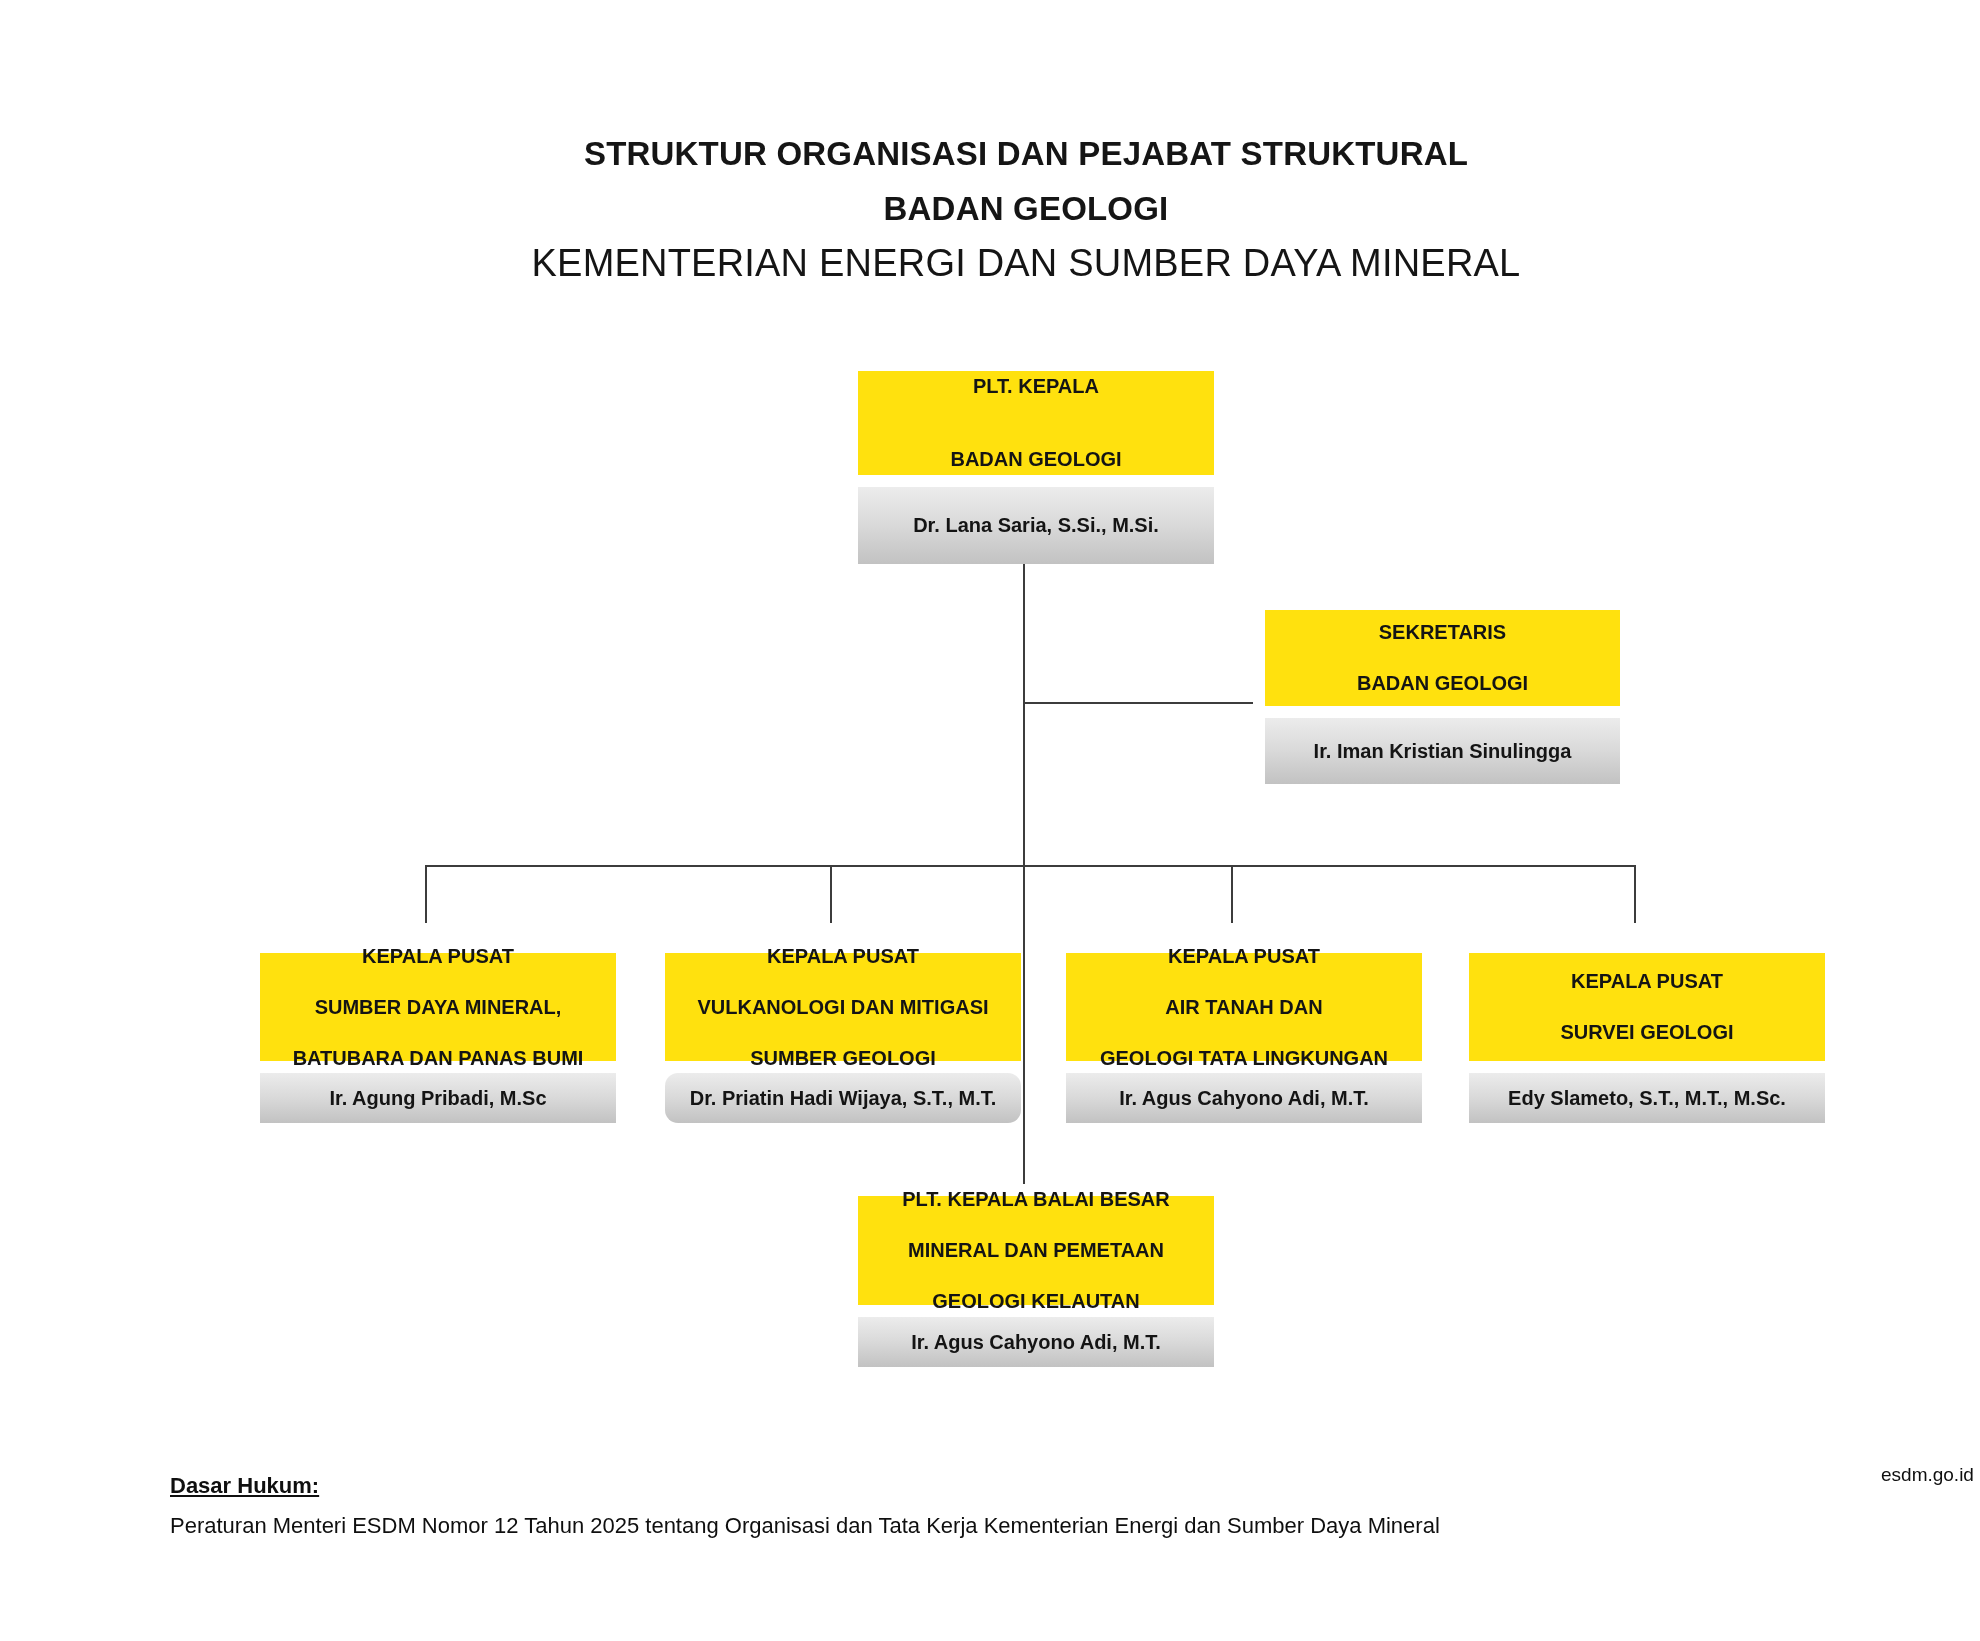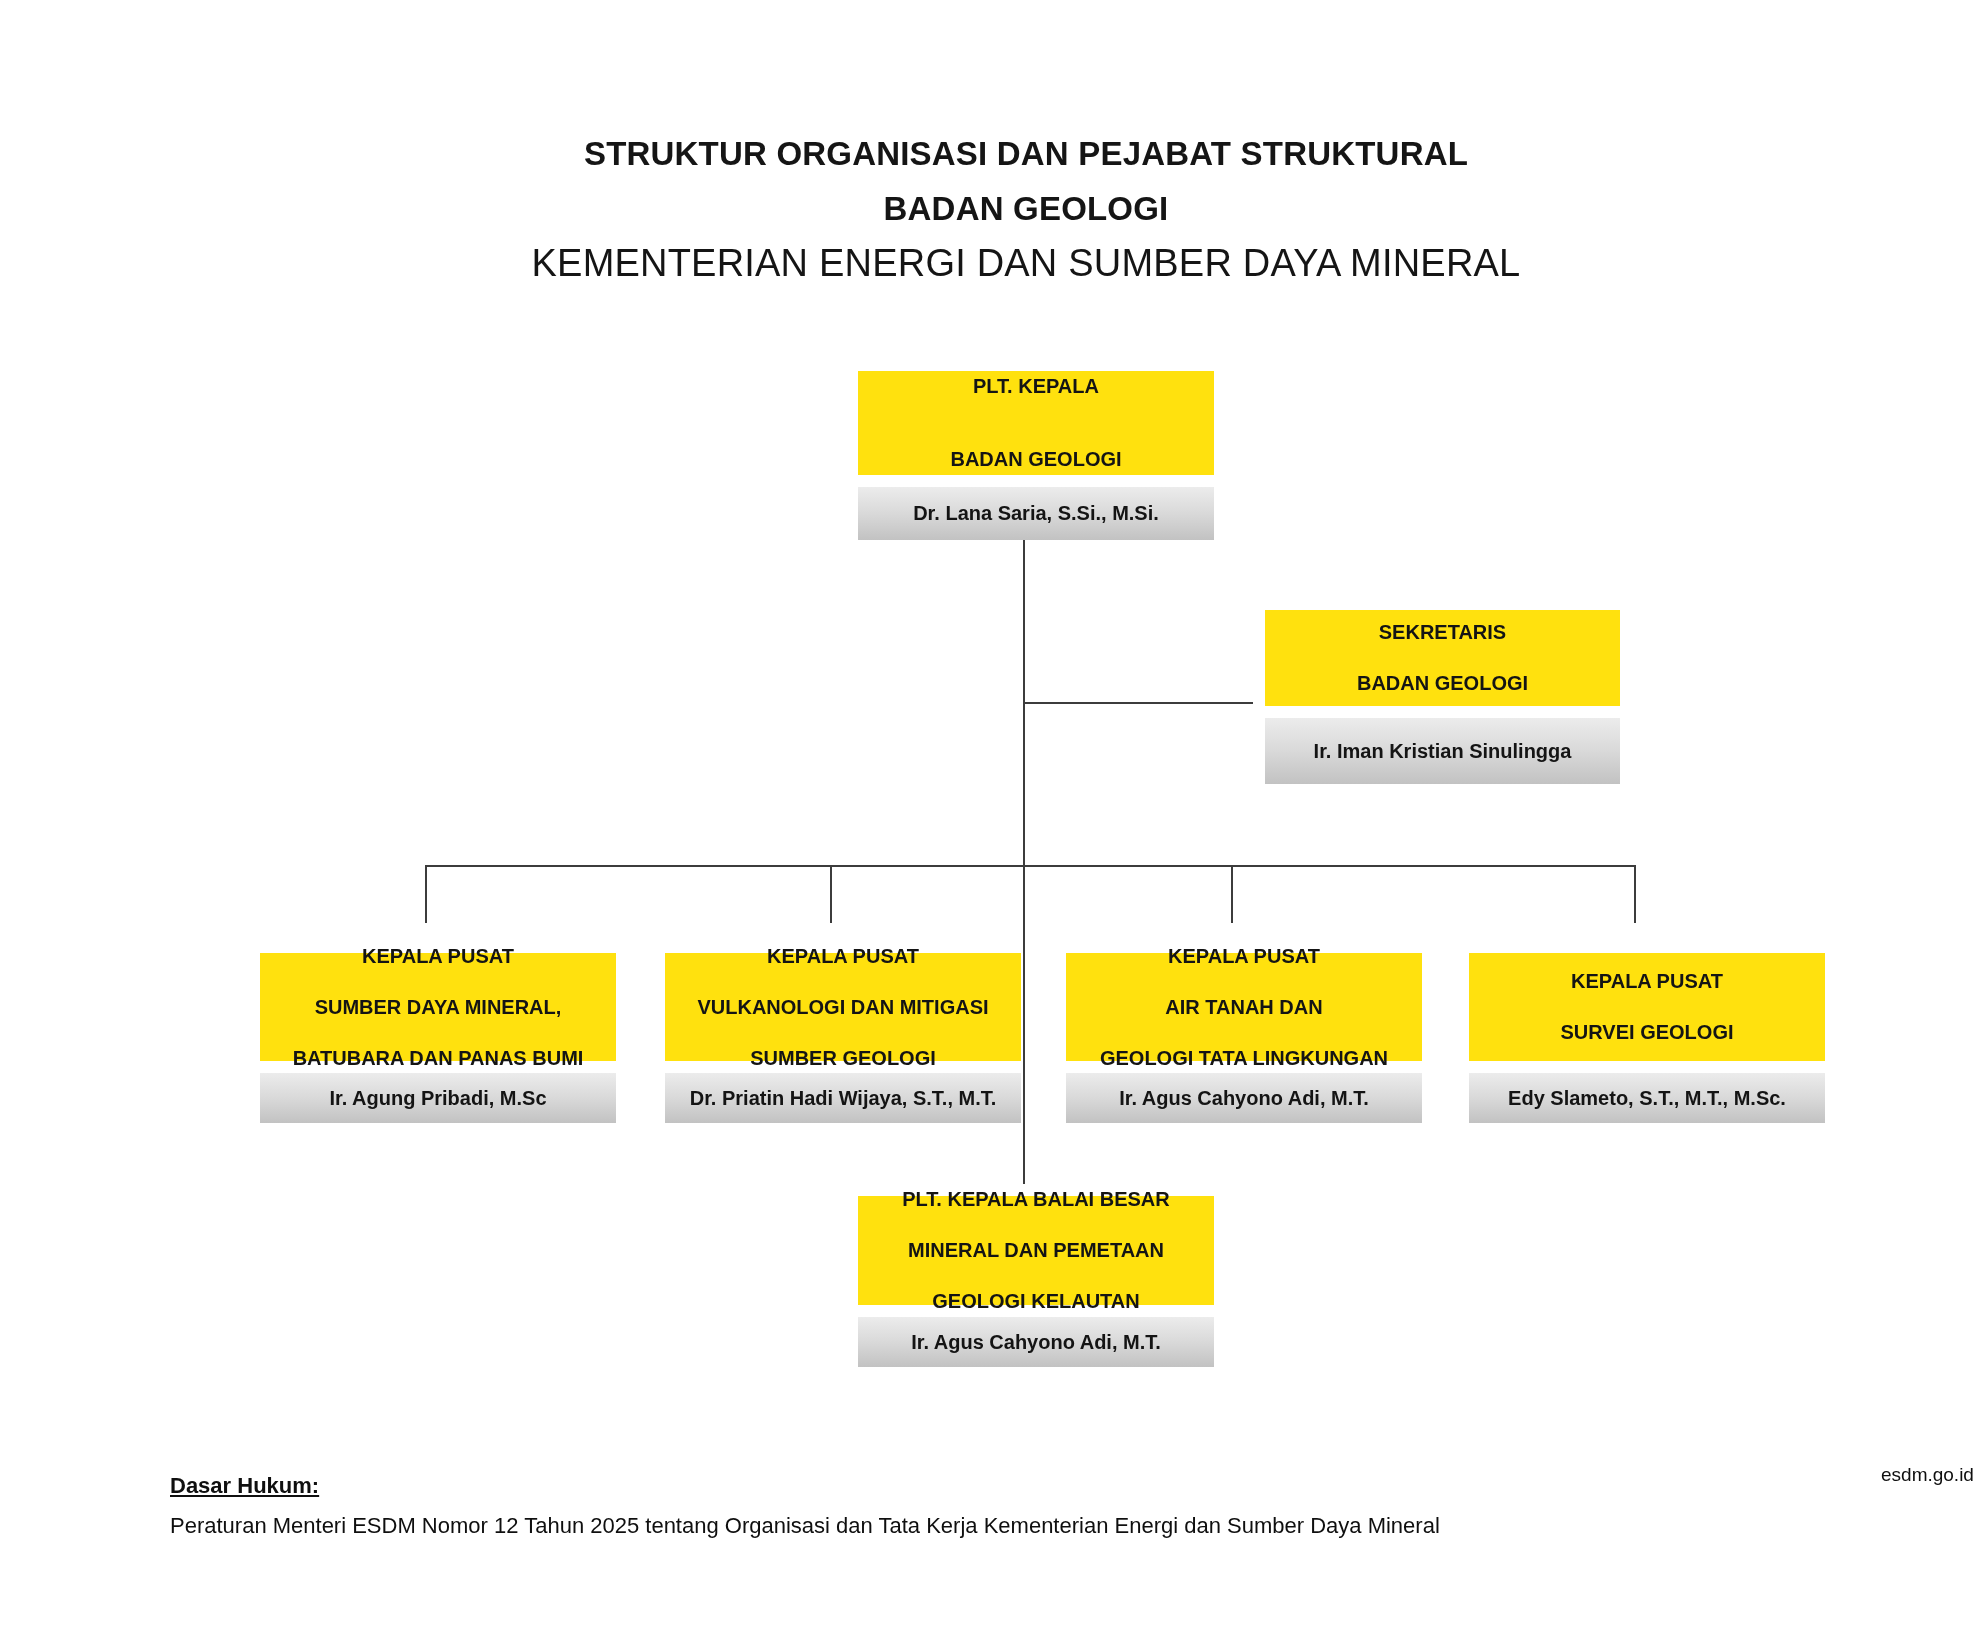--- a/index.html
+++ b/index.html
@@ -103,21 +103,21 @@
 <div class="line" style="left:389px; top:829px; width:2px; height:58px;"></div>
 <div class="line" style="left:794px; top:829px; width:2px; height:58px;"></div>
 <div class="line" style="left:1195px; top:829px; width:2px; height:58px;"></div>
 <div class="line" style="left:1598px; top:829px; width:2px; height:58px;"></div>
 
 <div class="node" style="left:810px; top:323px; width:356px;">
   <div class="node-title" style="height:104px;gap:22px;">
     <div>PLT. KEPALA</div>
     <div>BADAN GEOLOGI</div>
   </div>
-  <div class="node-name" style="height:53px;">Dr. Lana Saria, S.Si., M.Si.</div>
+  <div class="node-name" style="height:77px;">Dr. Lana Saria, S.Si., M.Si.</div>
 </div>
 
 <div class="node" style="left:1217px; top:562px; width:355px;">
   <div class="node-title" style="height:96px;">
     <div>SEKRETARIS</div>
     <div>BADAN GEOLOGI</div>
   </div>
   <div class="node-name" style="height:66px;">Ir. Iman Kristian Sinulingga</div>
 </div>
 
@@ -129,21 +129,21 @@
   </div>
   <div class="node-name" style="height:50px;">Ir. Agung Pribadi, M.Sc</div>
 </div>
 
 <div class="node" style="left:617px; top:905px; width:356px;">
   <div class="node-title" style="height:108px;">
     <div>KEPALA PUSAT</div>
     <div>VULKANOLOGI DAN MITIGASI</div>
     <div>SUMBER GEOLOGI</div>
   </div>
-  <div class="node-name" style="height:50px;">Dr. Priatin Hadi Wijaya, S.T., M.T.</div>
+  <div class="node-name" style="height:50px;border-radius:13px;">Dr. Priatin Hadi Wijaya, S.T., M.T.</div>
 </div>
 
 <div class="node" style="left:1018px; top:905px; width:356px;">
   <div class="node-title" style="height:108px;">
     <div>KEPALA PUSAT</div>
     <div>AIR TANAH DAN</div>
     <div>GEOLOGI TATA LINGKUNGAN</div>
   </div>
   <div class="node-name" style="height:50px;">Ir. Agus Cahyono Adi, M.T.</div>
 </div>

